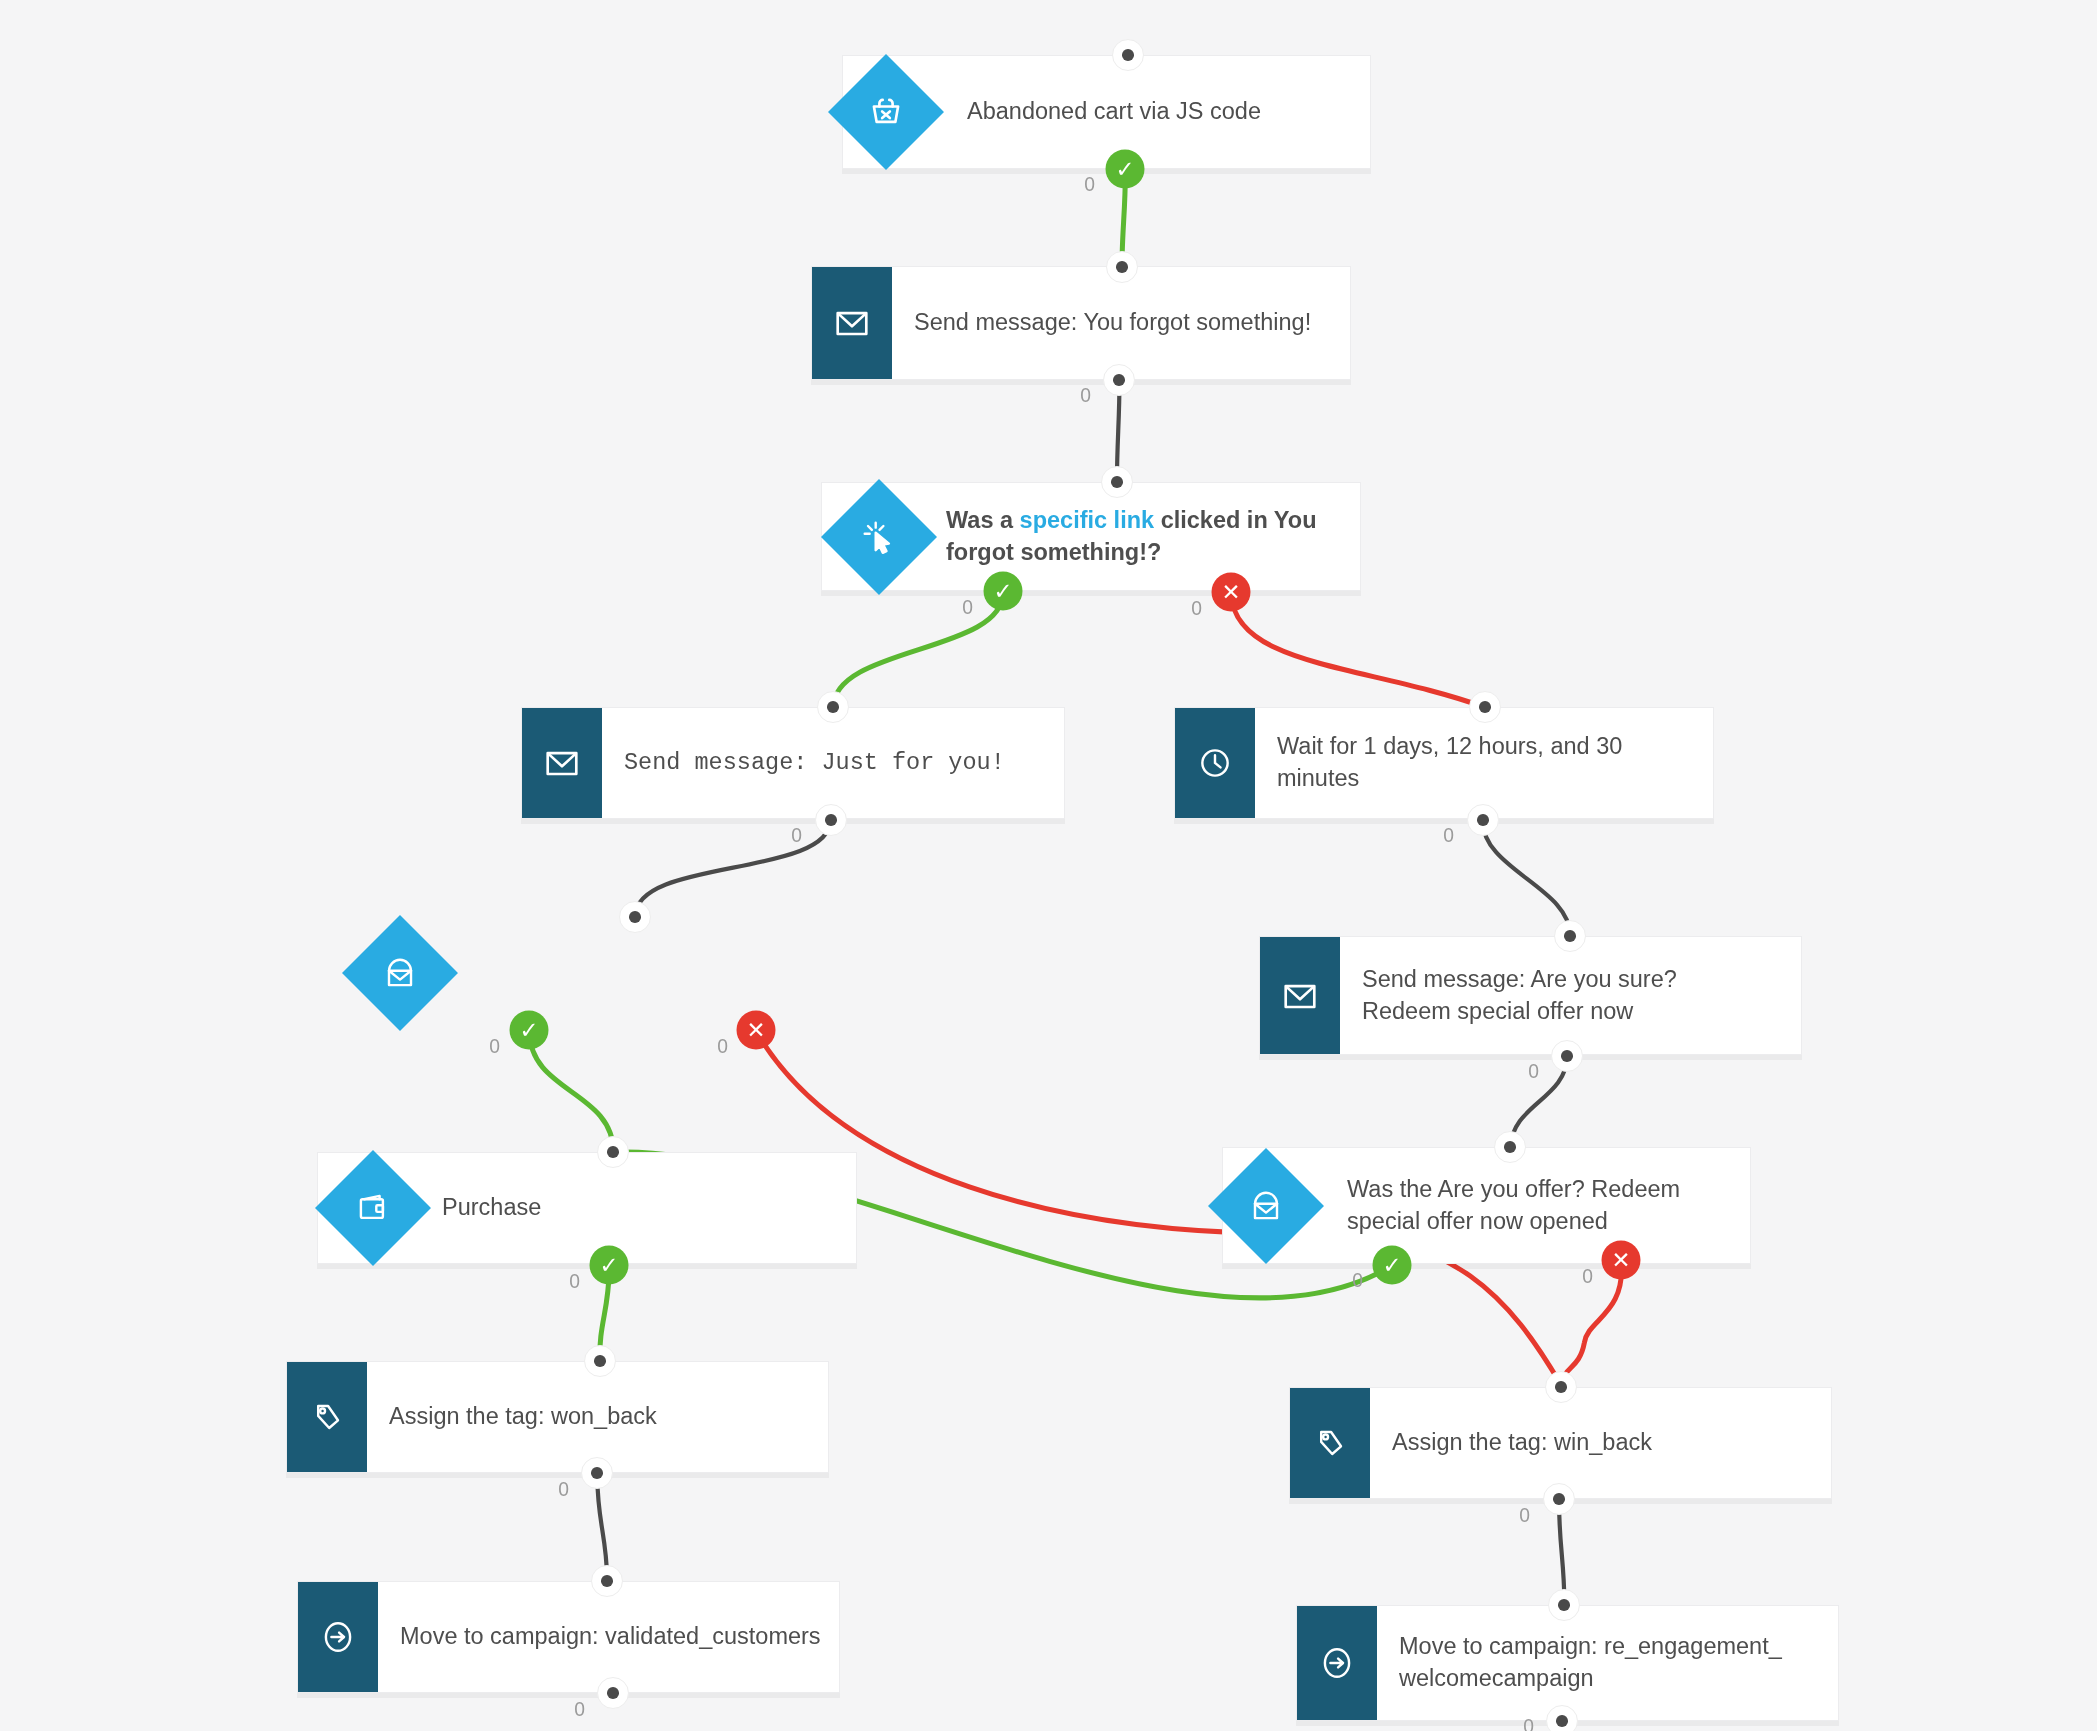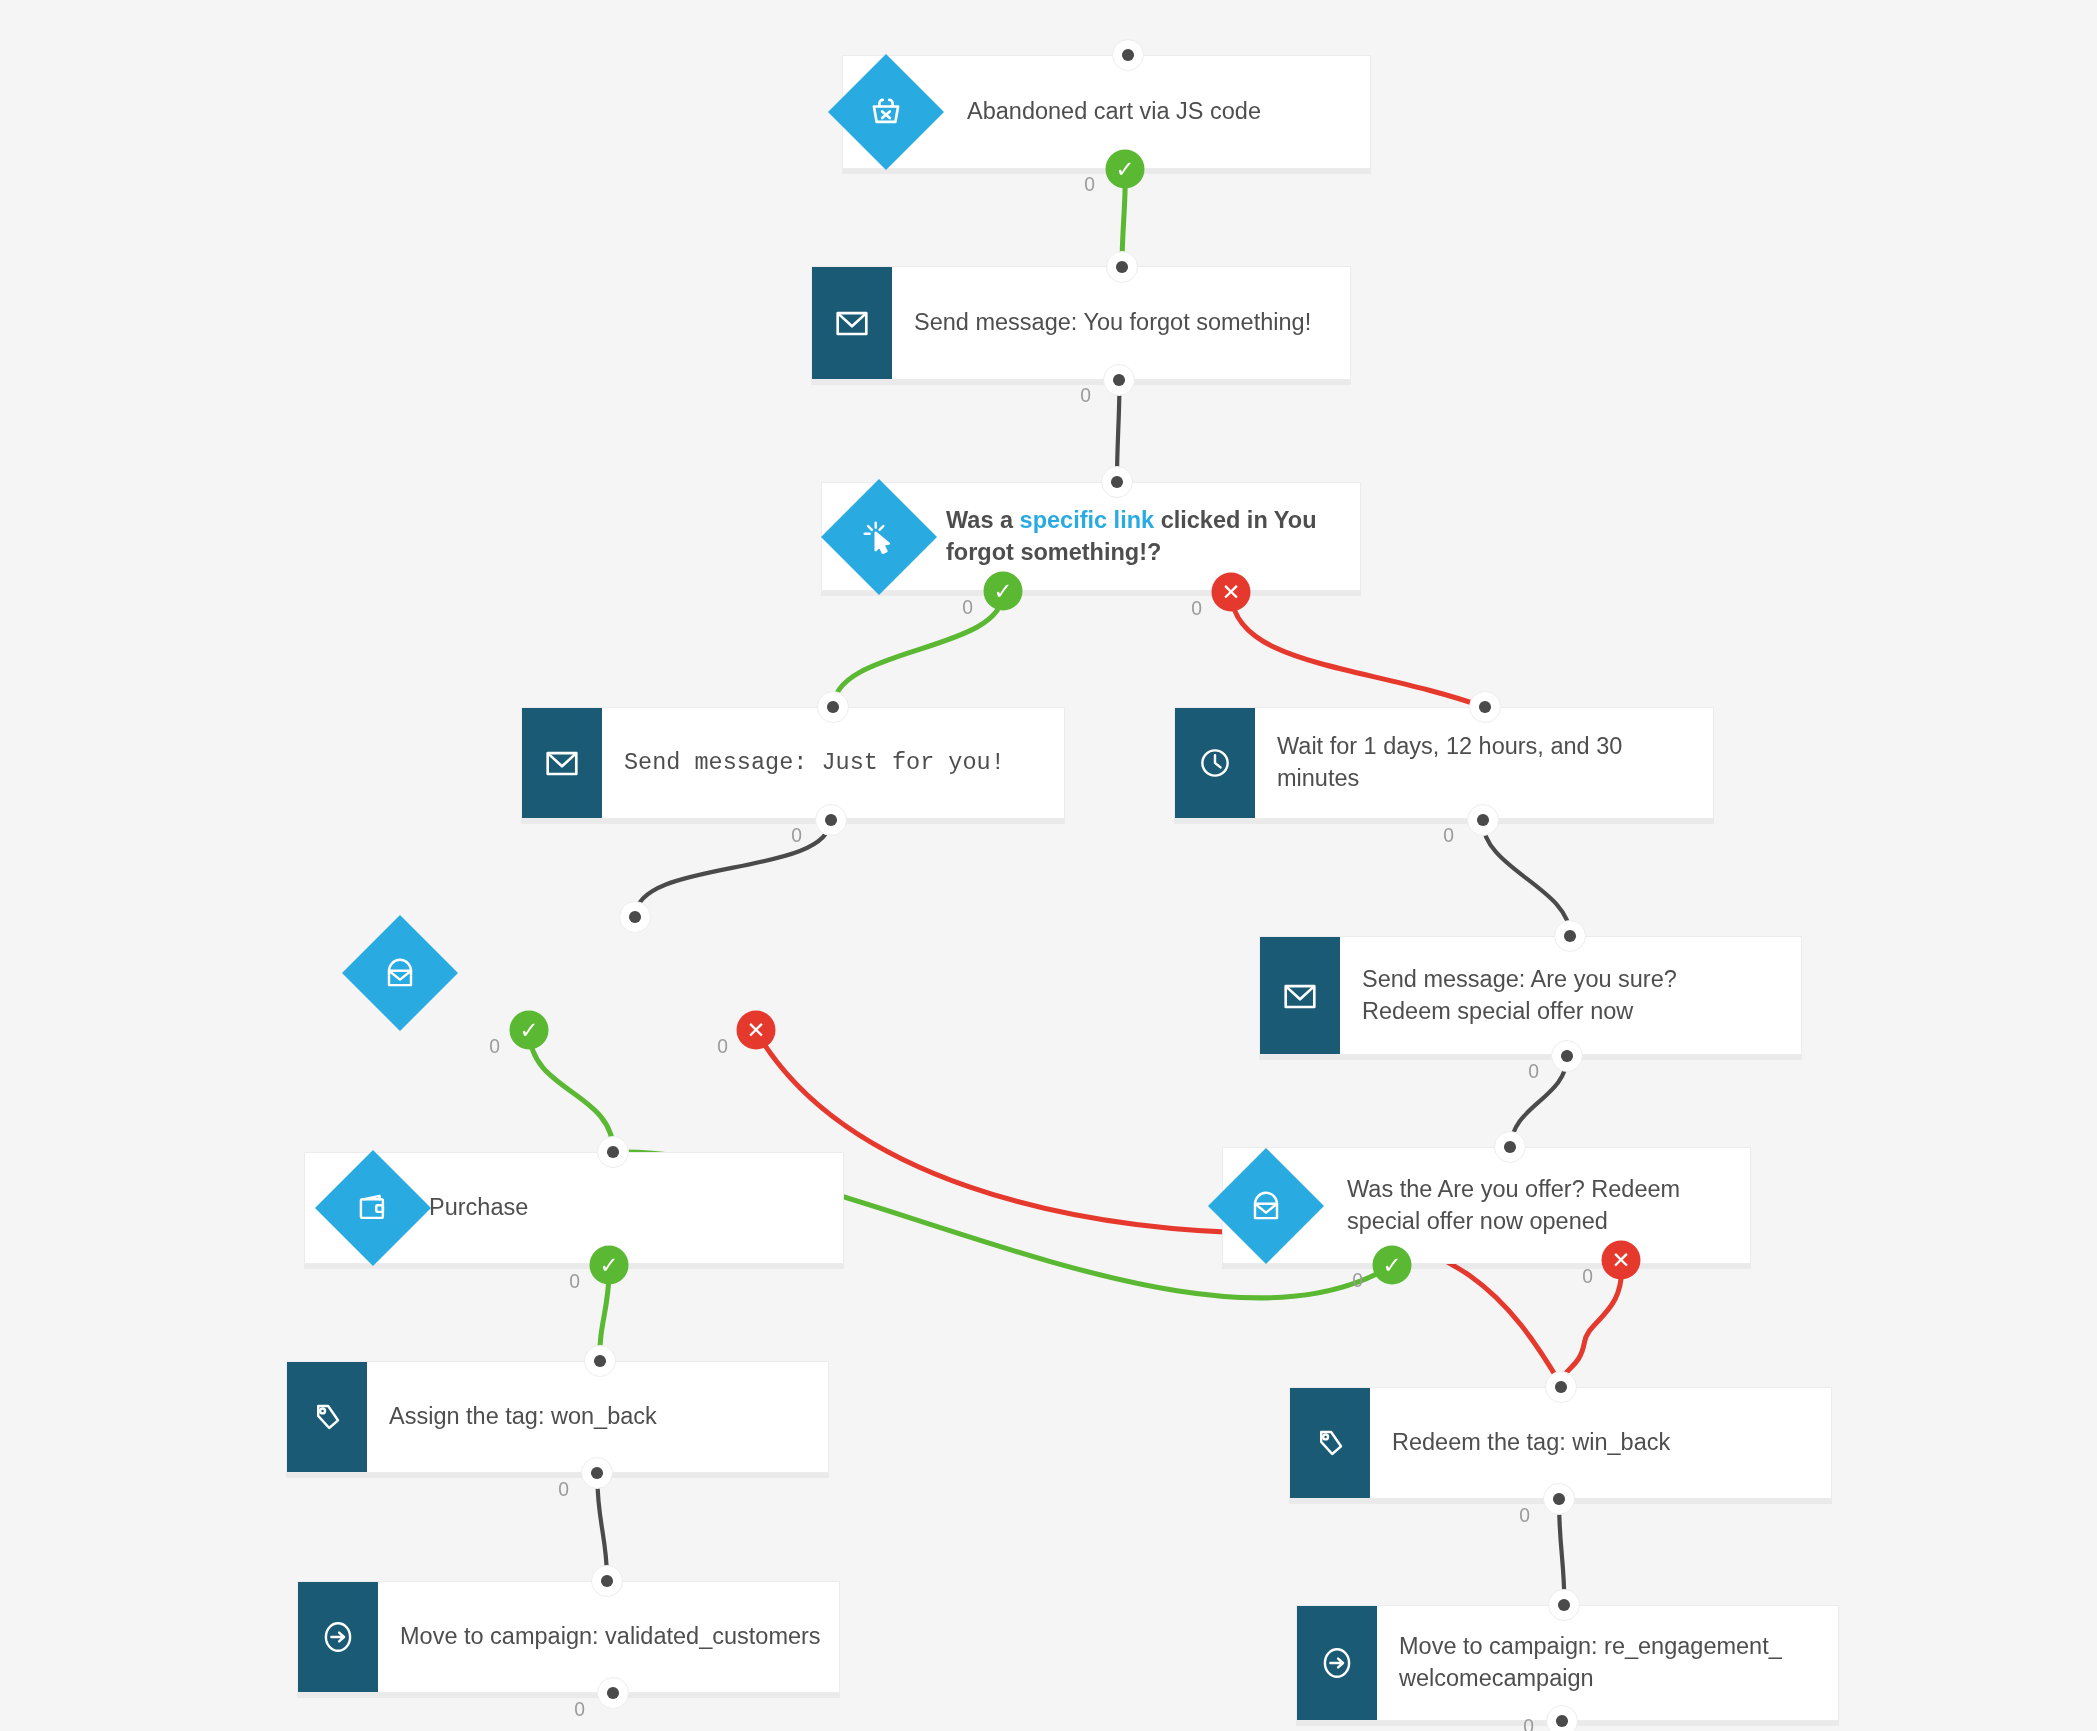--- a/index.html
+++ b/index.html
@@ -156,21 +156,21 @@
     </span>
   </div>
   <div class="dot" style="left:635px;top:917px;">
       <span class="core"></span>
     </div>
   <div class="badge yes" style="left:529px;top:1030px;">✓</div>
   <div class="cnt" style="left:500px;top:1047px;">0</div>
   <div class="badge no" style="left:756px;top:1030px;">✕</div>
   <div class="cnt" style="left:728px;top:1047px;">0</div>
 
-  <div class="node" style="left:304px;top:1152px;width:540px;height:112px;">
+  <div class="node" style="left:317px;top:1152px;width:540px;height:112px;">
     <div class="label dm-offset">Purchase</div>
   </div>
   <div class="diamond" style="left:373px;top:1208px;">
     <span class="dicon">
       <svg class="icon" width="44" height="44" viewBox="0 0 40 40">
           <g fill="none" stroke="#fff" stroke-width="2.2" stroke-linecap="round" stroke-linejoin="round">
             <rect x="9" y="12" width="20" height="17" rx="1.5"></rect>
             <path d="M12 12 l14 -3 v3"></path>
             <rect x="23" y="17.5" width="6" height="6" rx="1"></rect>
           </g>
@@ -283,21 +283,21 @@
 
   <div class="node" style="left:1289px;top:1387px;width:543px;height:112px;">
     <div class="sq-icon">
       <svg class="icon" width="44" height="44" viewBox="0 0 40 40">
           <g fill="none" stroke="#fff" stroke-width="2.2" stroke-linecap="round" stroke-linejoin="round">
             <path d="M12 10 h9 l9 13 -8 7 -10-11 z"></path>
             <circle cx="16" cy="14.5" r="2.2"></circle>
           </g>
         </svg>
     </div>
-    <div class="label sq-offset">Redeem the tag: win_back</div>
+    <div class="label sq-offset">Assign the tag: win_back</div>
   </div>
   <div class="dot" style="left:1561px;top:1387px;">
       <span class="core"></span>
     </div>
   <div class="dot" style="left:1559px;top:1499px;">
       <span class="core"></span>
     </div>
   <div class="cnt" style="left:1530px;top:1516px;">0</div>
 
   <div class="node" style="left:1296px;top:1605px;width:543px;height:116px;">

